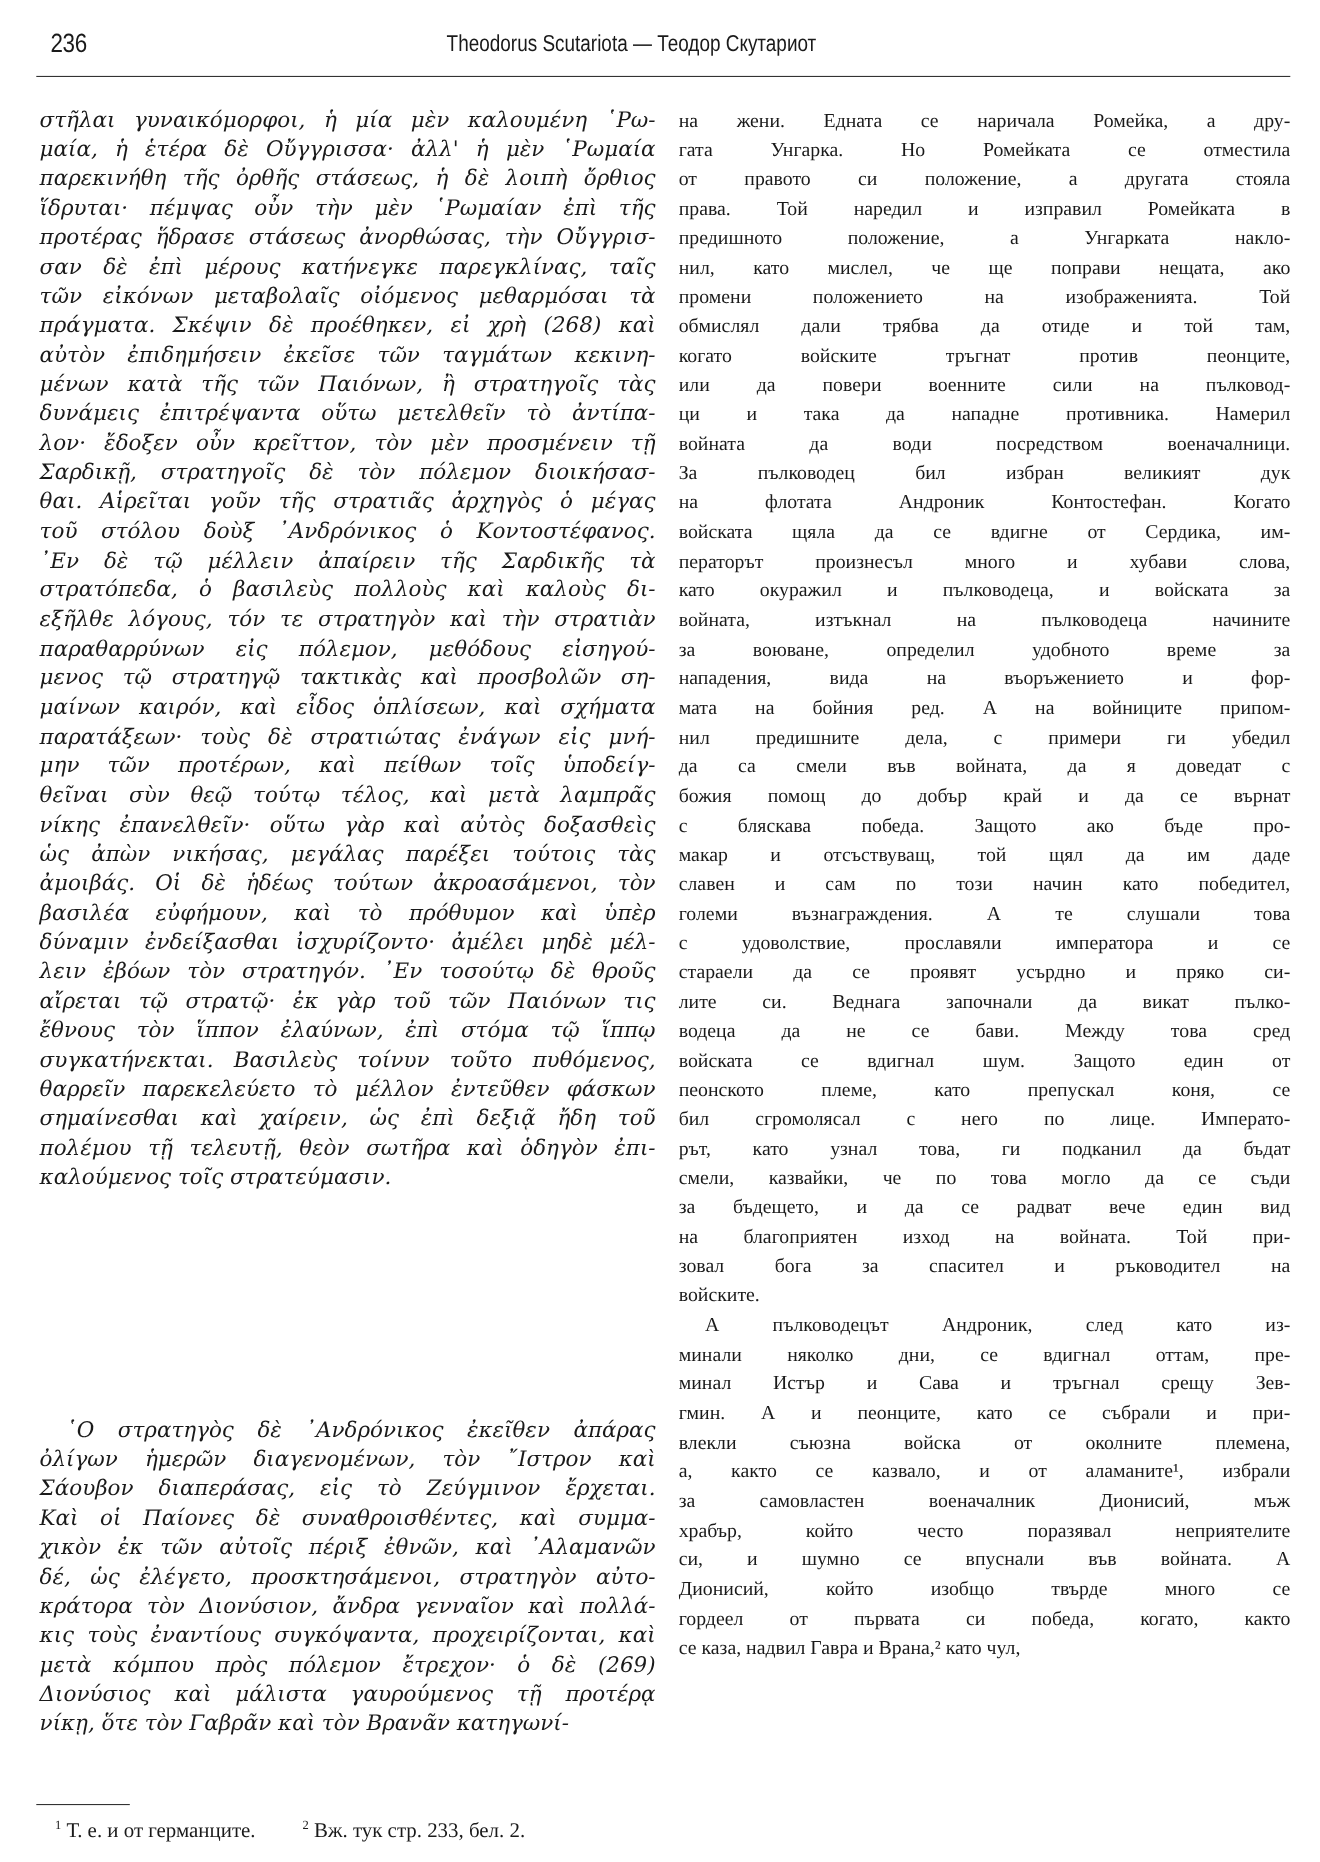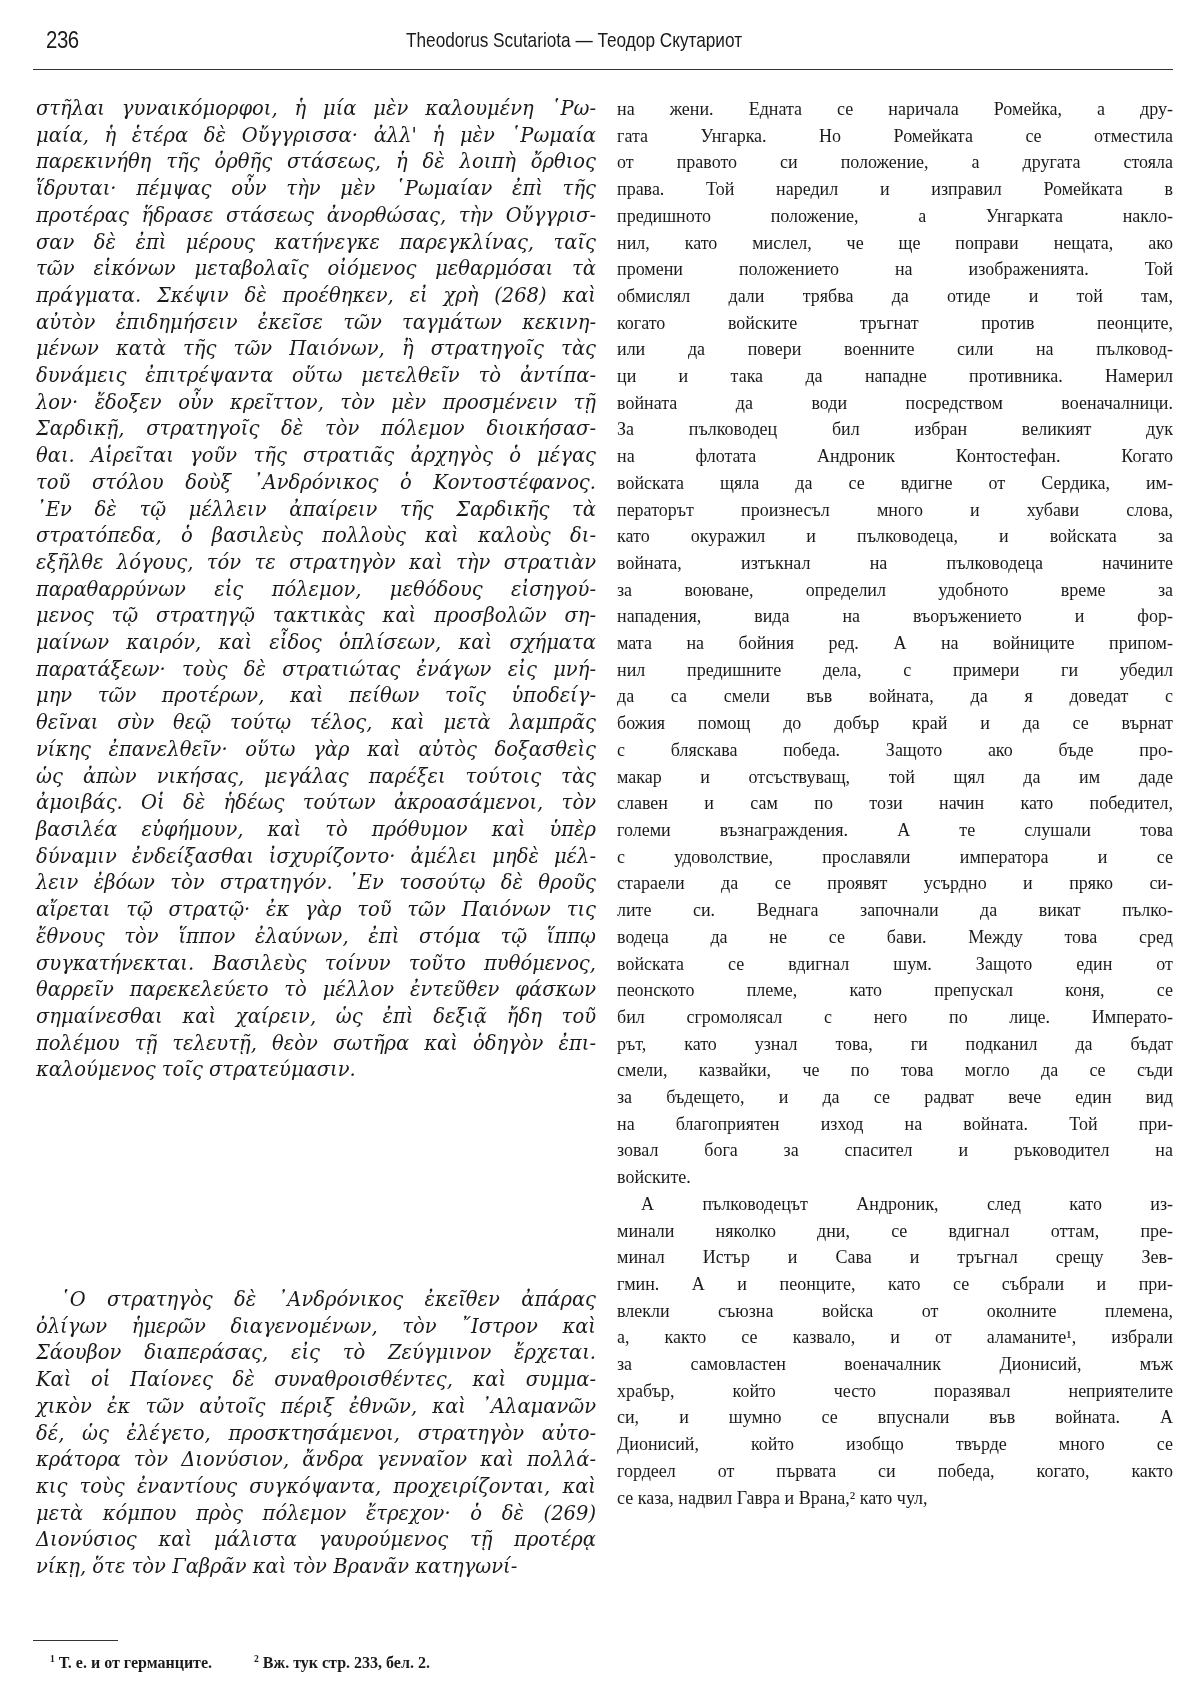--- a/index.html
+++ b/index.html
@@ -45,23 +45,22 @@
     }
     .line { display: block; white-space: nowrap; text-align-last: justify; text-align: justify; }
     .line.last { text-align-last: left; }
     .para2 { position: absolute; left: 36px; top: 1267px; width: 560px; margin-top: 20px; }
     .footnote-rule {
       position: absolute; left: 33px; top: 1640px; width: 85px; border-top: 1px solid #333;
     }
     .footnotes {
       position: absolute; left: 50px; top: 1654px; width: 600px;
       font-family: "Liberation Serif", "DejaVu Serif", serif;
-      font-size: 16px;
+      font-size: 19px;
       white-space: nowrap;
-      font-weight: bold;
     }
     .fn { display: inline-block; margin-right: 38px; }
     sup { font-size: 0.6em; line-height: 0; }
     .indent { padding-left: 24px; }
   </style>
 </head>
 <body>
 
 <div class="header">
   <span class="page-num">236</span>

